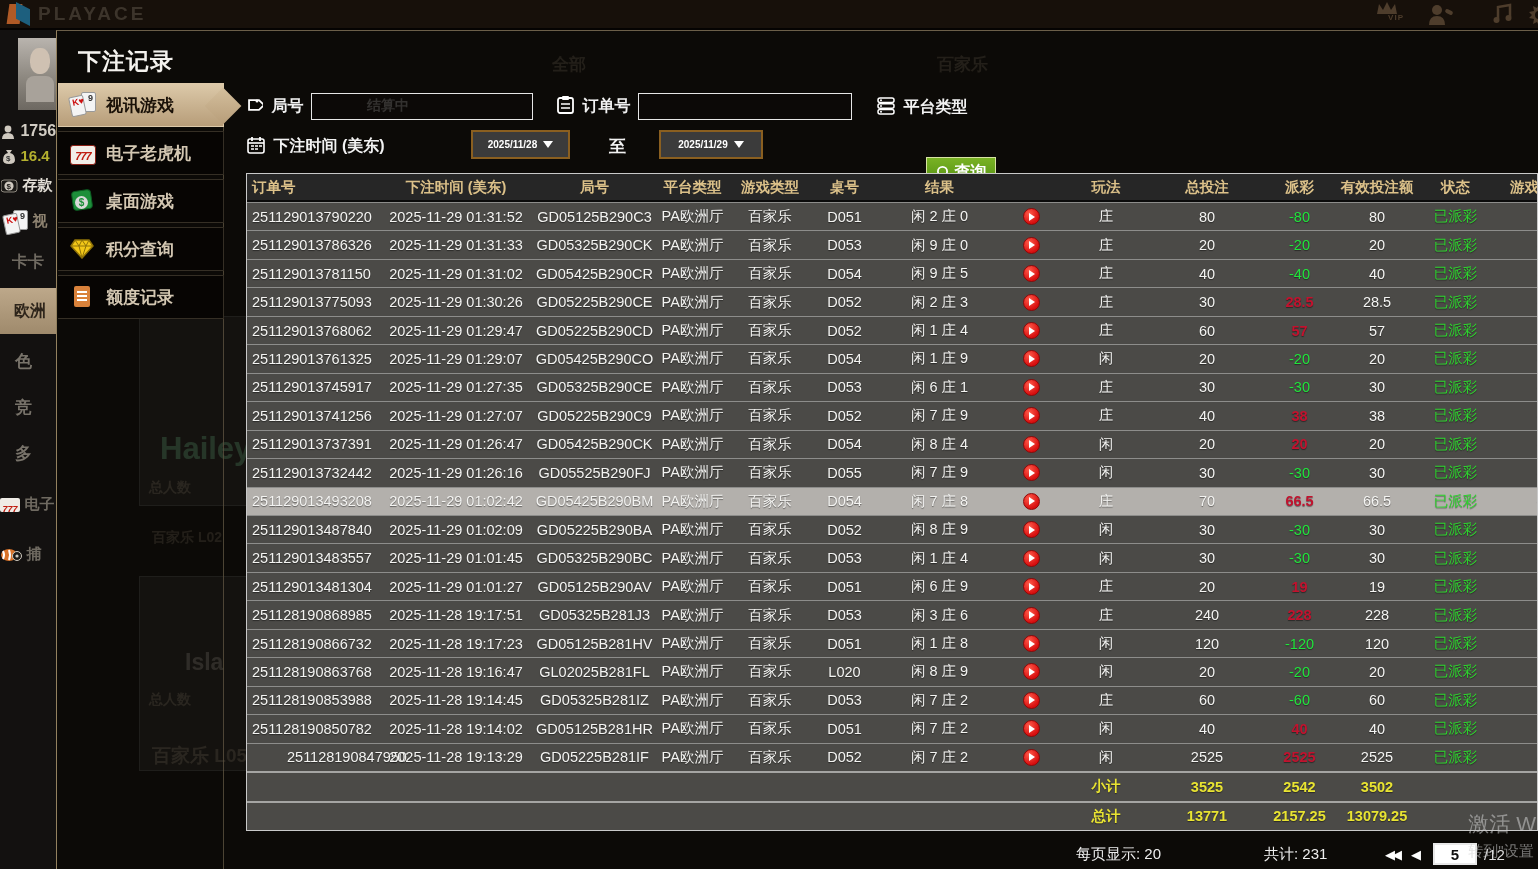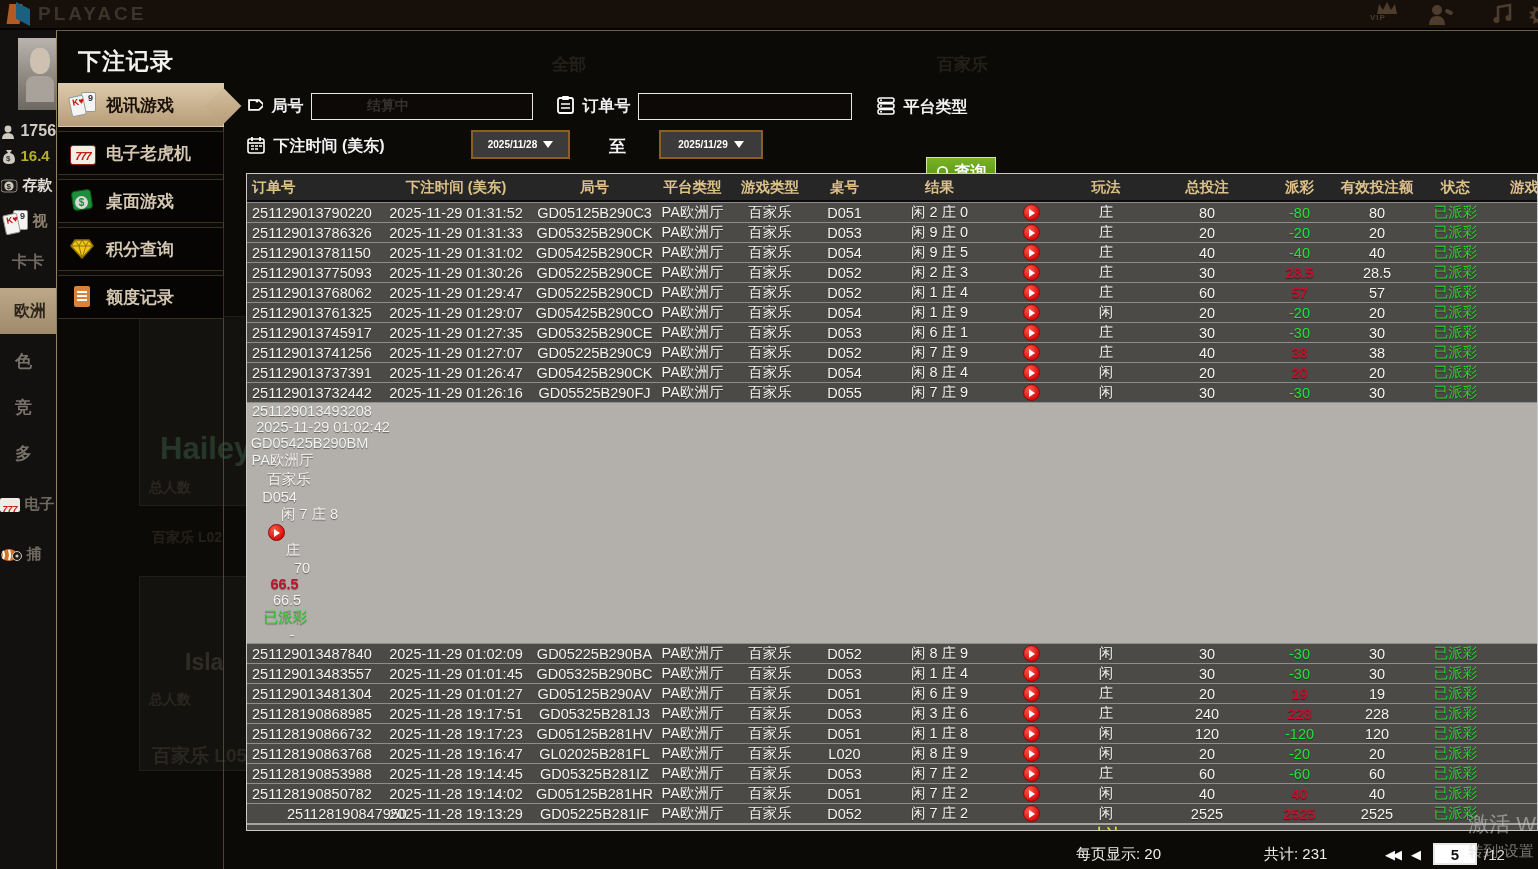--- a/index.html
+++ b/index.html
@@ -8,21 +8,21 @@
     position:relative; width:1538px; height:869px; overflow:hidden;
     background:#000; font-family:"Liberation Sans", sans-serif; color:#eee;
   }
   
   #topbar { position:absolute; left:0; top:0; width:1538px; height:30px; background:#17100a; border-bottom:2px solid #050302; }
   #brand { position:absolute; left:8px; top:2px; display:flex; align-items:center; gap:6px; }
   #brand-mark { position:relative; width:24px; height:24px; }
   #brand-mark .bm1 { position:absolute; left:0; top:2px; width:13px; height:20px; background:#b05a26; transform:skewX(-8deg); }
   #brand-mark .bm2 { position:absolute; left:8px; top:0; width:14px; height:24px; background:#1d5f7e; clip-path:polygon(0 0,100% 30%,100% 100%,0 70%); }
   #brand-text { font-size:19px; font-weight:bold; letter-spacing:3px; color:#3c342b; }
-  .top-icon { position:absolute; top:2px; width:34px; height:26px; color:#4e3d2c; text-align:left; }
+  .top-icon { position:absolute; top:2px; width:34px; height:26px; color:#4e3d2c; text-align:right; }
   .top-icon svg { display:block; margin:0 auto; }
   .vip-label { font-size:8px; font-weight:bold; color:#4e3d2c; letter-spacing:1px; line-height:6px; }
   
   #leftstrip { position:absolute; left:0; top:30px; width:56px; height:839px; background:#131110; overflow:hidden; }
   #avatar { position:absolute; left:18px; top:8px; width:46px; height:72px; background:linear-gradient(180deg,#b9b4ae,#8d8880 55%,#6d6861); }
   #avatar:before { content:""; position:absolute; left:12px; top:10px; width:20px; height:26px; border-radius:45%; background:#cfc1b2; }
   #avatar:after { content:""; position:absolute; left:8px; top:38px; width:28px; height:26px; border-radius:8px 8px 0 0; background:#a8a29a; }
   .strip-item { position:absolute; white-space:nowrap; }
   .strip-txt { font-weight:bold; }
   .mini-ic { display:inline-block; vertical-align:middle; }
@@ -65,21 +65,21 @@
   .caret { display:inline-block; width:0; height:0; border-left:5px solid transparent; border-right:5px solid transparent; border-top:7px solid #fff; }
   #platform-select { position:absolute; left:972px; top:93px; width:212px; height:28px; background:#2e2a25; border:2px solid #8a5f20;
     color:#fff; font-size:15px; display:flex; align-items:center; justify-content:space-between; padding:0 8px; cursor:pointer; }
   #search-btn { position:absolute; left:869px; top:126px; width:70px; height:31px; background:linear-gradient(180deg,#79b224,#4f8c10);
     border:1px solid #d7e3a2; color:#fff; font-size:16px; font-weight:bold; display:flex; align-items:center; justify-content:center; gap:3px; cursor:pointer; }
   
   #btable { position:absolute; left:245px; top:172px; width:1292px; height:658px; border:1px solid #c9c9c9; background:#4b4a47; overflow:hidden;
     display:flex; flex-direction:column; }
   .trow { display:flex; flex:1; align-items:stretch; border-top:1px solid #8d8d8b; cursor:pointer; }
   .trow.thead { flex:none; height:28px; background:#262626; border-top:none; border-bottom:2px solid #0b0b0b; cursor:default; }
-  .trow.sel { background:#b3b0ac;flex-direction:column; }
+  .trow.sel { background:#b3b0ac; }
   .trow.totals { border-top:2px solid #a5a5a3; cursor:default; }
   .tc { flex:none; display:flex; align-items:center; justify-content:center; font-size:14.5px; color:#f4f4f2; white-space:nowrap; overflow:visible; text-shadow:0 1px 1px rgba(0,0,0,.45); }
   .thead .tc { color:#dcc189; font-weight:bold; font-size:14.5px; text-shadow:none; }
   .tc.c0 { justify-content:flex-start; padding-left:5px; }
   .pay-pos { color:#c2122e !important; font-weight:bold; }
   .pay-neg { color:#21e43c !important; font-weight:normal; }
   .st-green { color:#2ed32e !important; }
   .tot-y { color:#e9e432 !important; font-weight:bold; }
   .play-btn { width:17px; height:17px; border-radius:50%; background:radial-gradient(circle at 35% 30%, #ff5a4a, #d80f0f 70%); border:1px solid #8d0707;
     display:flex; align-items:center; justify-content:center; cursor:pointer; }

